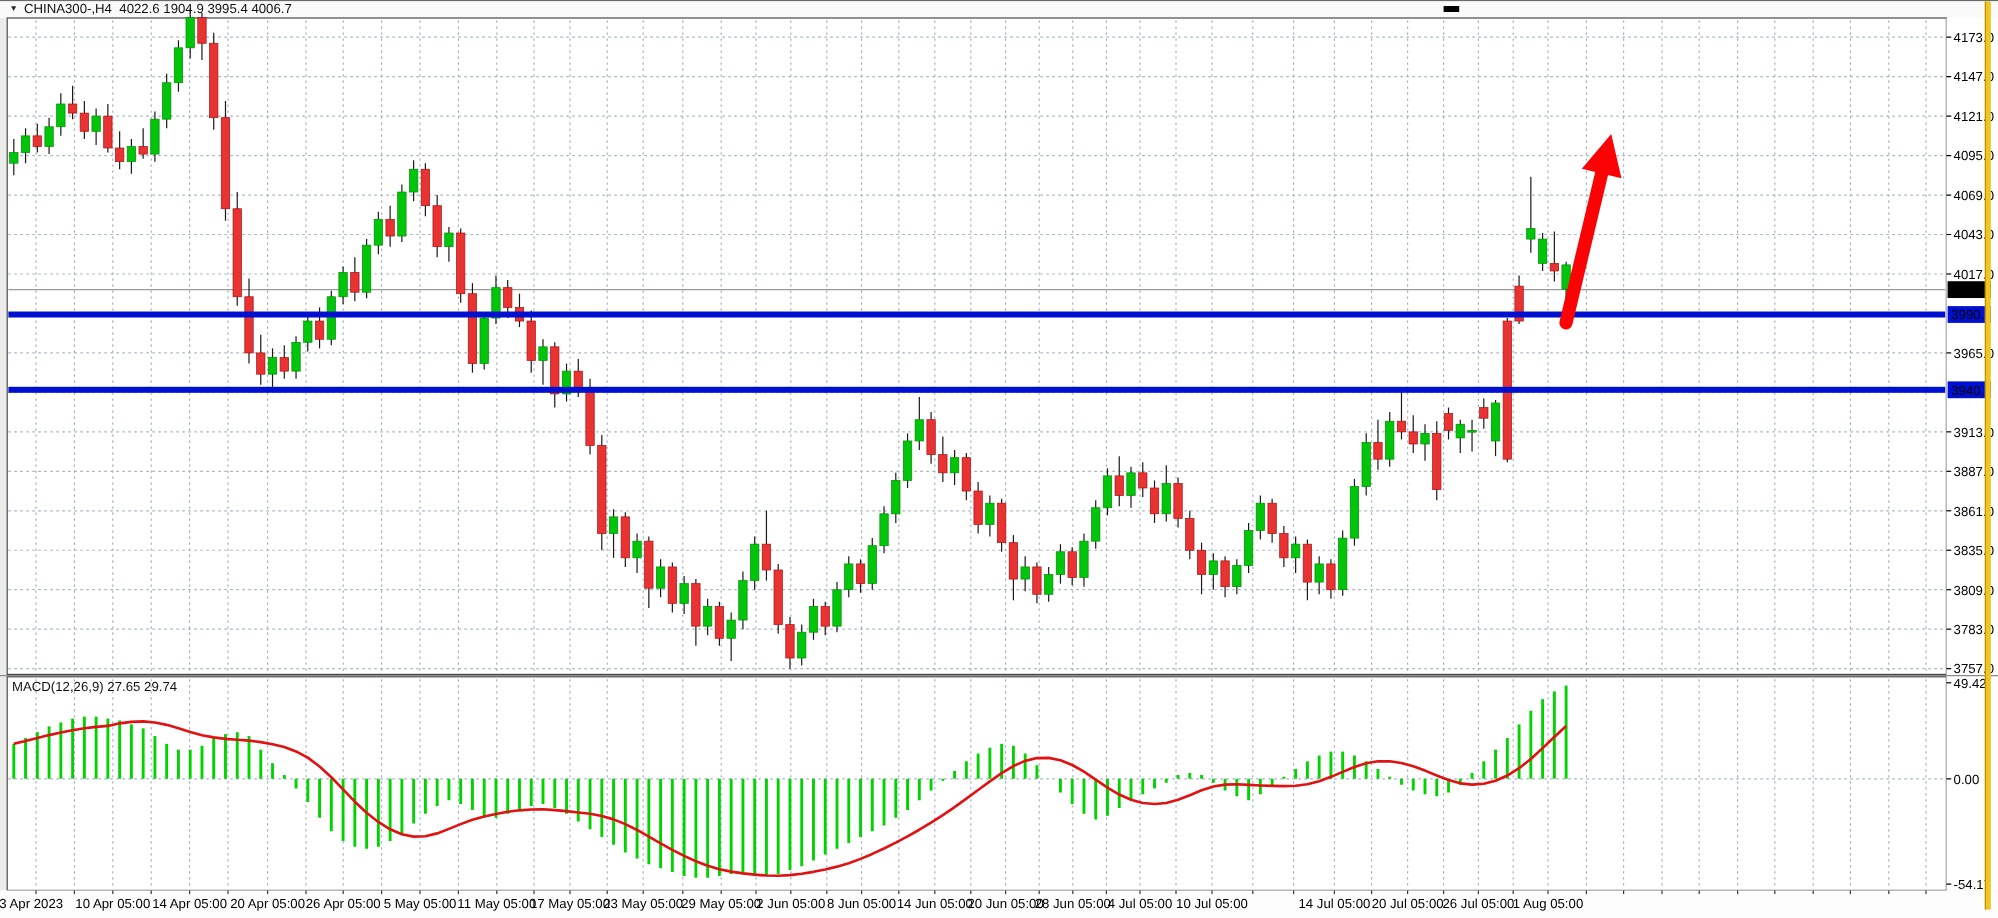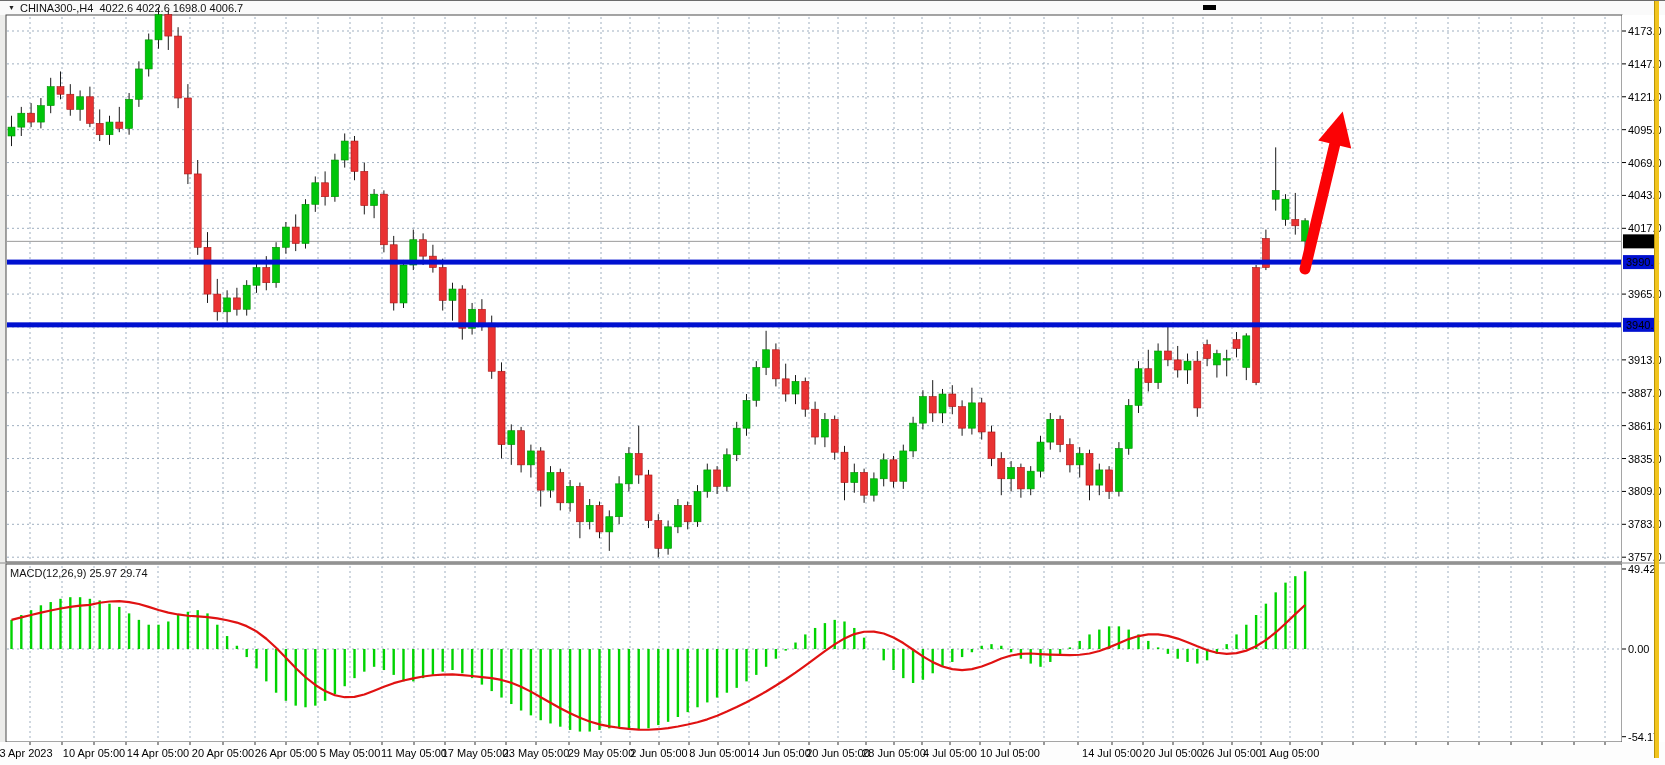--- a/index.html
+++ b/index.html
@@ -14,21 +14,21 @@
   #macdLabel{position:absolute;left:10px;top:566px;font-size:11px;color:#111;white-space:nowrap;}
   .yellowStrip{position:absolute;left:1654px;top:0;width:4px;height:757px;
        background:#f2c51e;border-left:1px solid #b89308;}
 </style>
 </head>
 <body>
 
 <div id="win">
   <div id="topstrip">
     <div id="title">
-      <span class="caret">▼</span><span>CHINA300-,H4</span>&nbsp;&nbsp;<span>4022.6 4022.6 1698.0 4006.7</span>
+      <span class="caret">▼</span><span>CHINA300-,H4</span>&nbsp;&nbsp;<span>4022.6 1904.9 3995.4 4006.7</span>
     </div>
     <div id="winDash"></div>
   </div>
 
   <svg id="cv" width="1665" height="765">
       <rect x="6" y="14" width="1616" height="547" fill="#fff" stroke="#4a4a4a" stroke-width="1"></rect>
       <rect x="6" y="563" width="1616" height="178" fill="#fff" stroke="#4a4a4a" stroke-width="1"></rect>
       <rect x="1622" y="14" width="43" height="727" fill="#fff"></rect>
       <rect x="0" y="741" width="1665" height="24" fill="#fdfdfd"></rect>
       <line x1="0" y1="562" x2="1665" y2="562" stroke="#8a8a8a"></line>
@@ -683,15 +683,15 @@
         <text x="894" y="756" text-anchor="middle">28 Jun 05:00</text>
         <text x="950" y="756" text-anchor="middle">4 Jul 05:00</text>
         <text x="1010" y="756" text-anchor="middle">10 Jul 05:00</text>
         <text x="1112" y="756" text-anchor="middle">14 Jul 05:00</text>
         <text x="1173" y="756" text-anchor="middle">20 Jul 05:00</text>
         <text x="1232" y="756" text-anchor="middle">26 Jul 05:00</text>
         <text x="1290" y="756" text-anchor="middle">1 Aug 05:00</text>
       </g>
     </svg>
 
-  <div id="macdLabel">MACD(12,26,9) 25.97 29.74</div>
+  <div id="macdLabel">MACD(12,26,9) 27.65 29.74</div>
   <div class="yellowStrip"></div>
 </div>
 
 </body></html>

